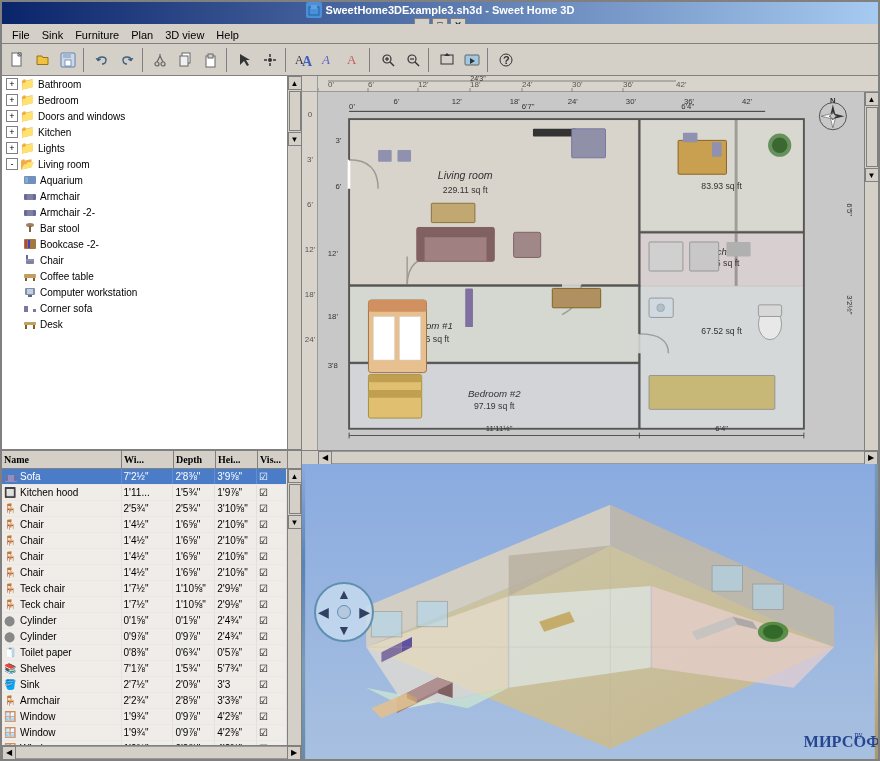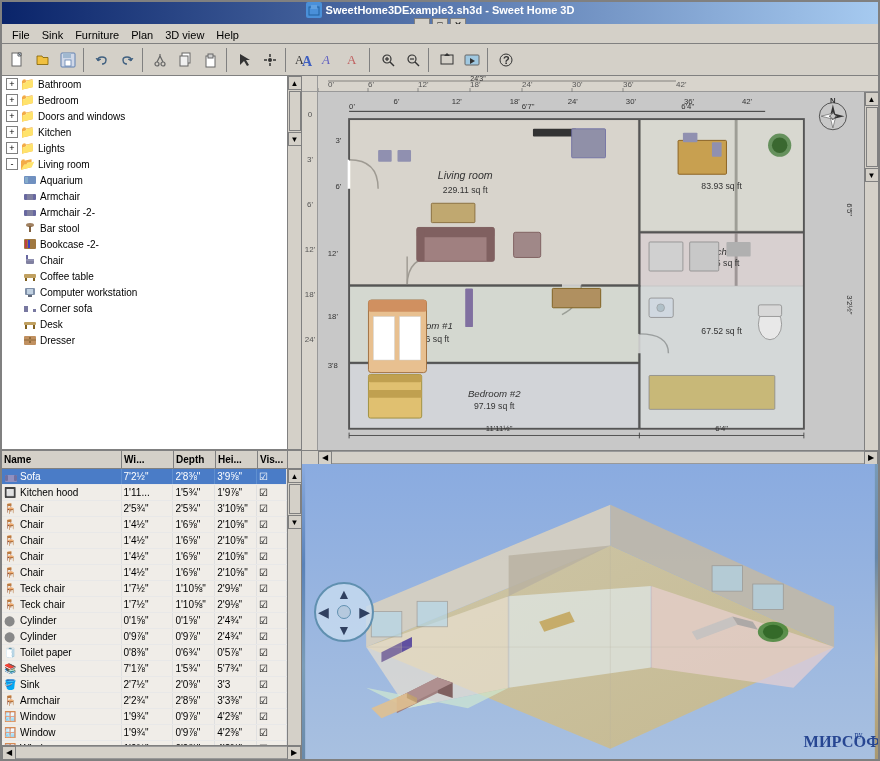--- a/index.html
+++ b/index.html
@@ -29,21 +29,21 @@
     
     .main-content { display: flex; flex: 1; overflow: hidden; }
     
     
     .left-panel { width: 300px; display: flex; flex-direction: column; border-right: 1px solid #808080; background: #f0ede8; flex-shrink: 0; }
     .tree-item { display: flex; align-items: center; height: 16px; padding-left: 4px; cursor: pointer; white-space: nowrap; }
     .tree-item .expand { width: 12px; height: 12px; border: 1px solid #808080; display: flex; align-items: center; justify-content: center; font-size: 9px; margin-right: 2px; background: white; color: black; flex-shrink: 0; }
     .tree-item .icon { width: 16px; height: 16px; margin-right: 2px; flex-shrink: 0; display: flex; align-items: center; justify-content: center; }
     .tree-item .label { font-size: 10px; }
     .tree-indent-1 { padding-left: 16px; }
-    .furn-header { display: flex; background: #d4d0c8; border-bottom: 1px solid #808080; height: 18px; align-items: center; flex-shrink: 0; position: sticky; top: 0; z-index: 1; }
+    .furn-header { display: flex; background: #d4d0c8; border-bottom: 1px solid #808080; height: 18px; align-items: center; flex-shrink: 0; position: sticky; top: 0; z-index: 1; font-family: Liberation Serif, serif; }
     .furn-col { border-right: 1px solid #808080; padding: 0 2px; height: 100%; display: flex; align-items: center; font-size: 10px; font-weight: bold; overflow: hidden; white-space: nowrap; }
     .furn-row { display: flex; height: 16px; align-items: center; border-bottom: 1px solid #e8e8e8; cursor: pointer; }
     .furn-cell { padding: 0 2px; height: 100%; display: flex; align-items: center; font-size: 10px; overflow: hidden; white-space: nowrap; border-right: 1px solid #e0e0e0; }
     .col-name { width: 120px; }
     .col-wi { width: 52px; }
     .col-depth { width: 42px; }
     .col-hei { width: 42px; }
     .col-vis { width: 30px; }
     
     
@@ -360,31 +360,20 @@
             </div>
             <div class="tree-item tree-indent-1">
               <div class="icon" style="width:16px; margin-left:4px;">
                 <svg width="14" height="12" viewBox="0 0 14 12">
                     <rect x="1" y="4" width="12" height="3" fill="#c0a060" rx="1"></rect>
                     <rect x="2" y="7" width="2" height="4" fill="#806020"></rect>
                     <rect x="10" y="7" width="2" height="4" fill="#806020"></rect>
                   </svg>
               </div>
               <span class="label">Desk</span>
-            </div>
-            <div class="tree-item tree-indent-1">
-              <div class="icon" style="width:16px; margin-left:4px;">
-                <svg width="14" height="12" viewBox="0 0 14 12">
-                    <rect x="1" y="2" width="12" height="9" fill="#c09060" rx="1"></rect>
-                    <line x1="1" y1="6" x2="13" y2="6" stroke="#806030" stroke-width="0.8"></line>
-                    <circle cx="7" cy="4" r="1" fill="#806030"></circle>
-                    <circle cx="7" cy="8" r="1" fill="#806030"></circle>
-                  </svg>
-              </div>
-              <span class="label">Dresser</span>
             </div>
           </div>
 
           <div class="v-scroll">
             <div class="scroll-btn">▲</div>
             <div class="scroll-thumb" style="height:40px; max-height:40px; min-height:20px;"></div>
             <div class="scroll-btn">▼</div>
           </div>
         </div>
       </div>

